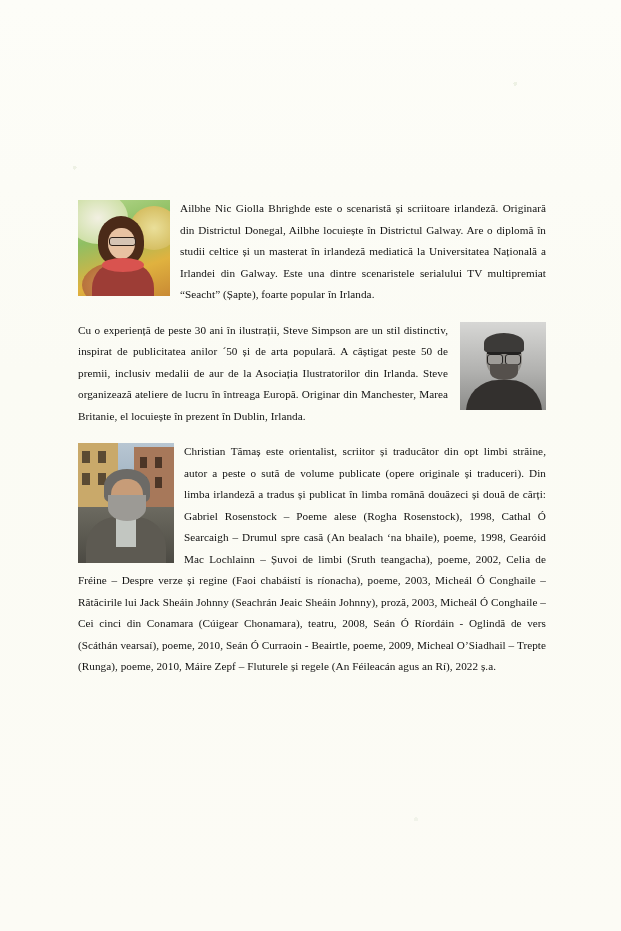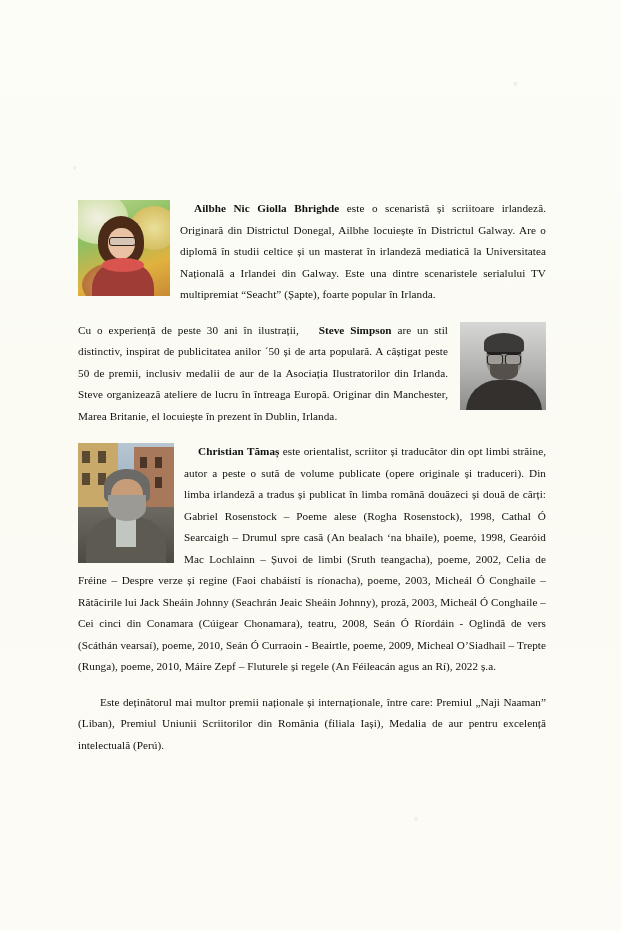--- a/index.html
+++ b/index.html
@@ -37,21 +37,21 @@
     margin: 0 0 14px 0;
     font-size: 11.2px;
     line-height: 1.92;
     text-align: justify;
     color: #111111;
     letter-spacing: 0.05px;
   }
   .indent {
     text-indent: 22px;
   }
-  .bold { font-weight: bold; margin-left: 14px; }
+  .bold { font-weight: normal; }
   .italic { }
 
   
   .photo {
     border: 0;
     display: block;
   }
   .photo-left {
     float: left;
     margin: 2px 10px 4px 0;
@@ -234,16 +234,15 @@
         <span class="ground"></span>
         <span class="coat"></span>
         <span class="shirt"></span>
         <span class="hair2"></span>
         <span class="face2"></span>
         <span class="beard2"></span>
       </span>
       <span class="bold">Christian Tămaș</span><span> este orientalist, scriitor și traducător din opt limbi străine, autor a peste o sută de volume publicate (opere originale și traduceri). Din limba irlandeză a tradus și publicat în limba română douăzeci și două de cărți: Gabriel Rosenstock – </span><span class="italic">Poeme alese (Rogha Rosenstock)</span><span>, 1998, Cathal Ó Searcaigh – </span><span class="italic">Drumul spre casă (An bealach ‘na bhaile)</span><span>, poeme, 1998, Gearóid Mac Lochlainn – </span><span class="italic">Șuvoi de limbi (Sruth teangacha)</span><span>, poeme, 2002, Celia de Fréine – </span><span class="italic">Despre verze și regine (Faoi chabáistí is ríonacha)</span><span>, poeme, 2003, Micheál Ó Conghaile – </span><span class="italic">Rătăcirile lui Jack Sheáin Johnny (Seachrán Jeaic Sheáin Johnny)</span><span>, proză, 2003, Micheál Ó Conghaile – </span><span class="italic">Cei cinci din Conamara (Cúigear Chonamara)</span><span>, teatru, 2008, Seán Ó Ríordáin - </span><span class="italic">Oglindă de vers (Scáthán vearsaí)</span><span>, poeme, 2010, Seán Ó Curraoin - </span><span class="italic">Beairtle</span><span>, poeme, 2009, Micheal O’Siadhail – </span><span class="italic">Trepte (Runga)</span><span>, poeme, 2010, Máire Zepf – </span><span class="italic">Fluturele și regele (An Féileacán agus an Rí)</span><span>, 2022 ș.a.</span>
     </p>
 
-    <p class="body-text indent">Este deținătorul mai multor premii naționale și internaționale, între care: Premiul „Naji Naaman” (Liban), Premiul Uniunii Scriitorilor din România (filiala Iași), Medalia de aur pentru excelență intelectuală (Perú).</p>
 
   </div>
 </div>
 
 </body></html>

